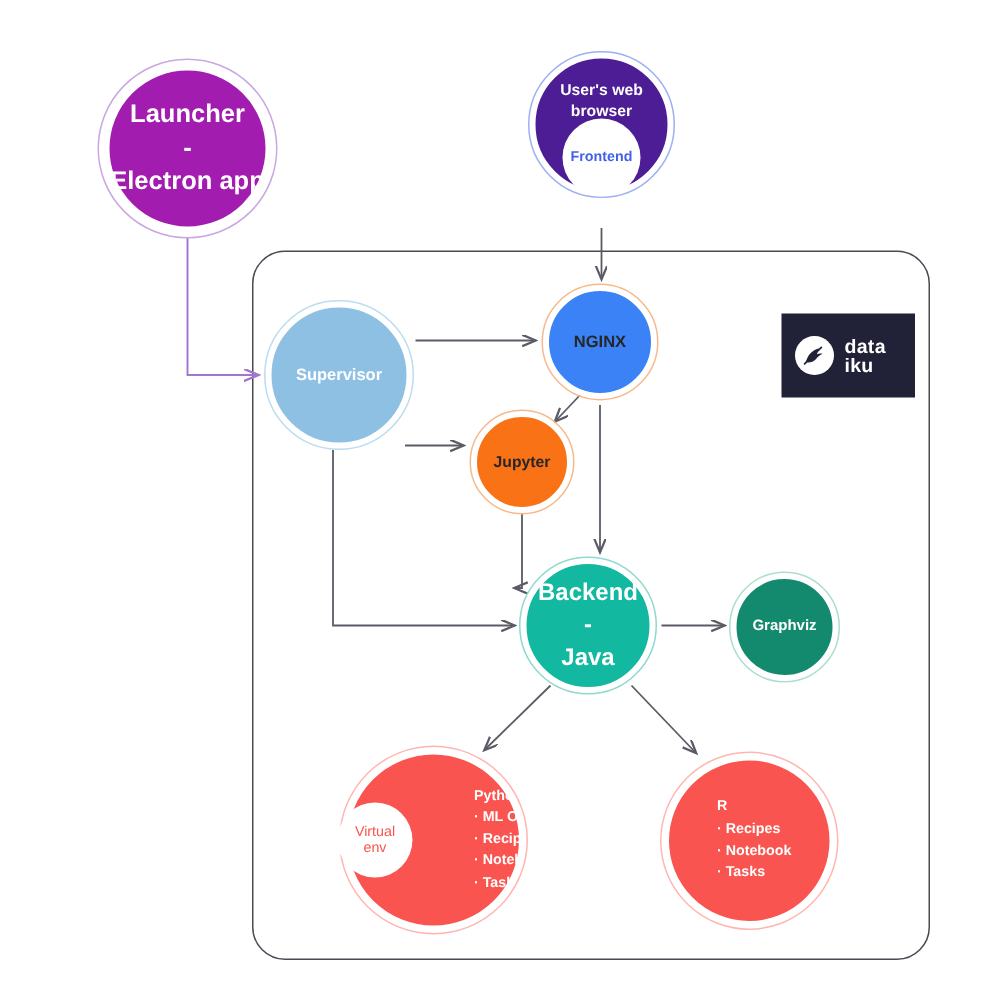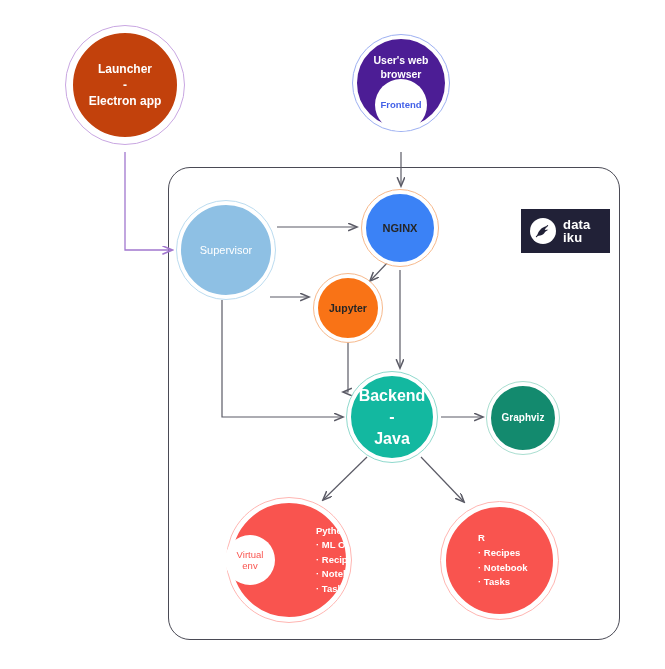--- a/index.html
+++ b/index.html
@@ -53,27 +53,27 @@
     text-align: center;
     line-height: 1.35;
   }
   .node .lbl {
     display: block;
     white-space: nowrap;
   }
 
   
   .n-launcher {
-    left: 66px; top: 26px;
+    left: 66px; top: 40px;
     width: 118px; height: 118px;
-    background: #c2410c;
+    background: #a21caf;
     border: 7px solid #ffffff;
     outline: 1.4px solid #c9a7e2;
     color: #ffffff;
-    font-size: 12px;
+    font-size: 17px;
     font-weight: 700;
   }
   
   .n-browser {
     left: 353px; top: 35px;
     width: 96px; height: 96px;
     background: #4c1d95;
     border: 4px solid #ffffff;
     outline: 1.2px solid #9db0f2;
     color: #ffffff;
@@ -104,21 +104,21 @@
 
   
   .n-supervisor {
     left: 177px; top: 201px;
     width: 98px; height: 98px;
     background: #8ec0e4;
     border: 4px solid #ffffff;
     outline: 1.2px solid #bcdcf0;
     color: #ffffff;
     font-size: 11px;
-    font-weight: 400;
+    font-weight: 700;
   }
   
   .n-nginx {
     left: 362px; top: 190px;
     width: 76px; height: 76px;
     background: #3b82f6;
     border: 4px solid #ffffff;
     outline: 1.2px solid #f7b98c;
     color: #262626;
     font-size: 11px;
@@ -204,21 +204,21 @@
     font-weight: 700;
     line-height: 1.55;
   }
 
   
   .logo-box {
     position: absolute;
     left: 521px;
     top: 209px;
     width: 89px;
-    height: 44px;
+    height: 56px;
     background: #212137;
     display: flex;
     align-items: center;
     gap: 7px;
     padding-left: 9px;
     box-sizing: border-box;
   }
   .logo-mark {
     width: 26px;
     height: 26px;

